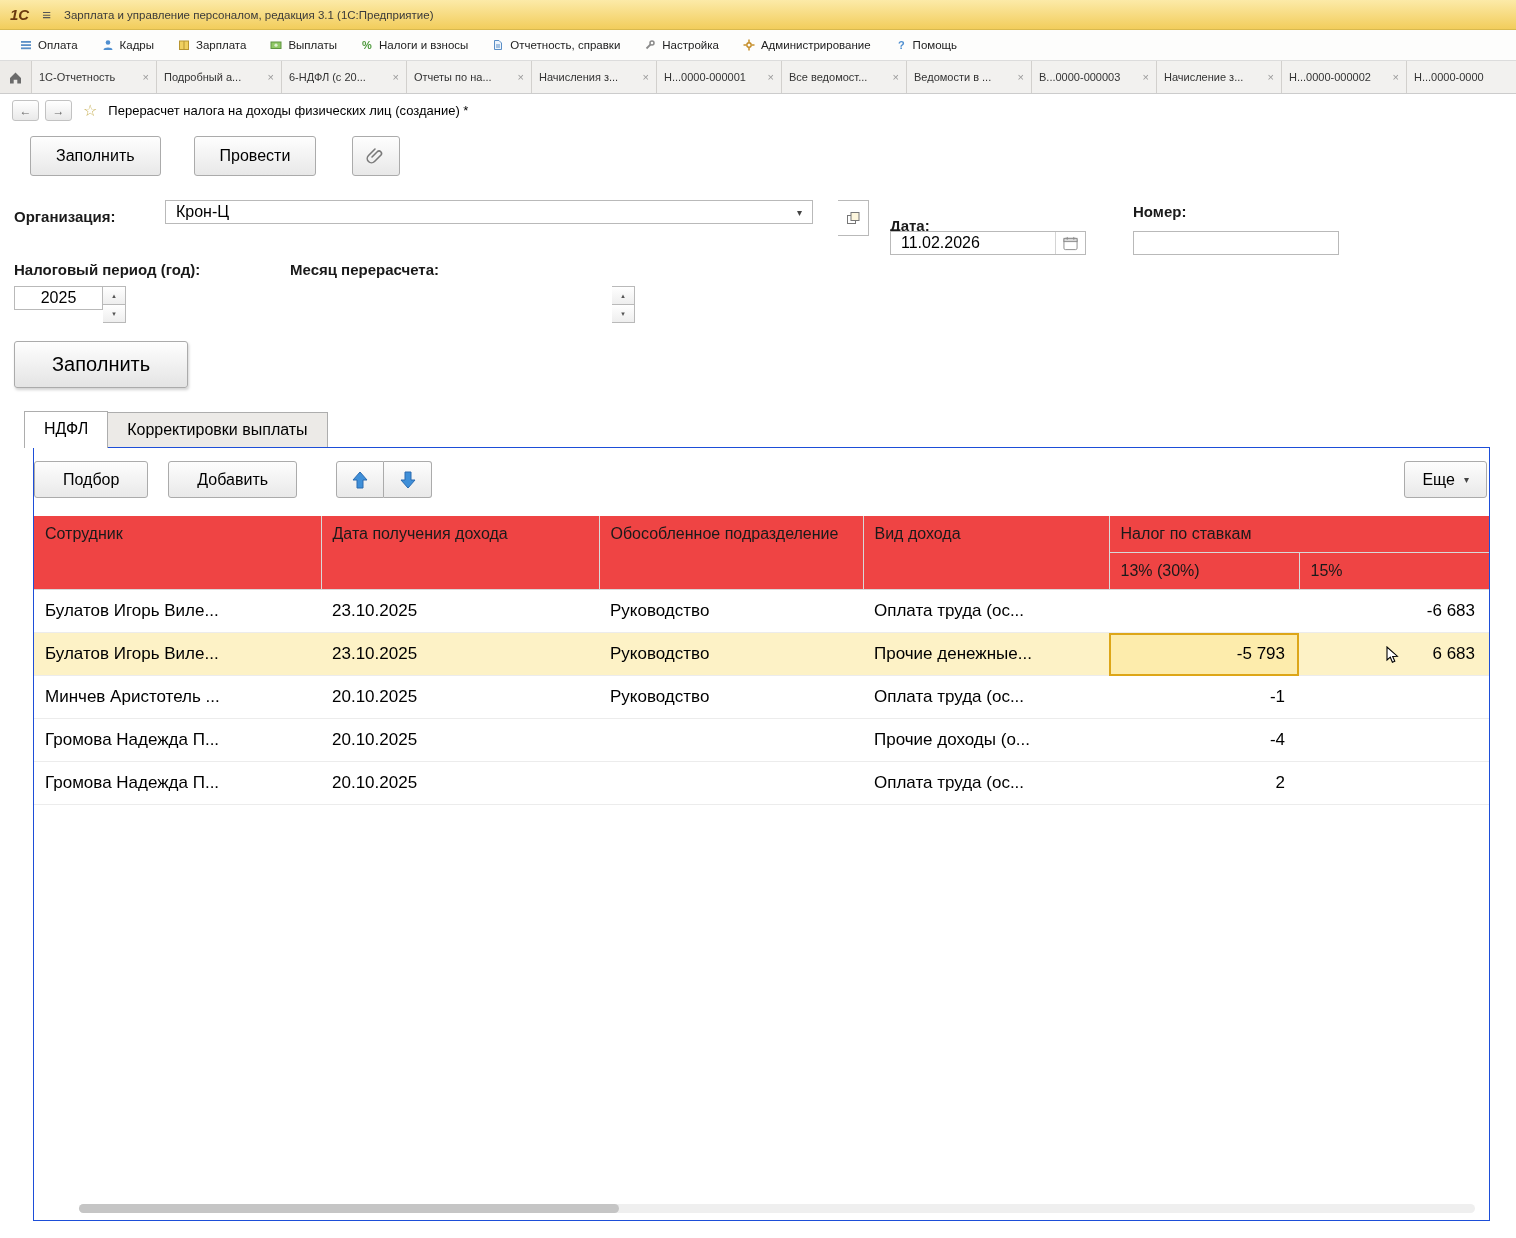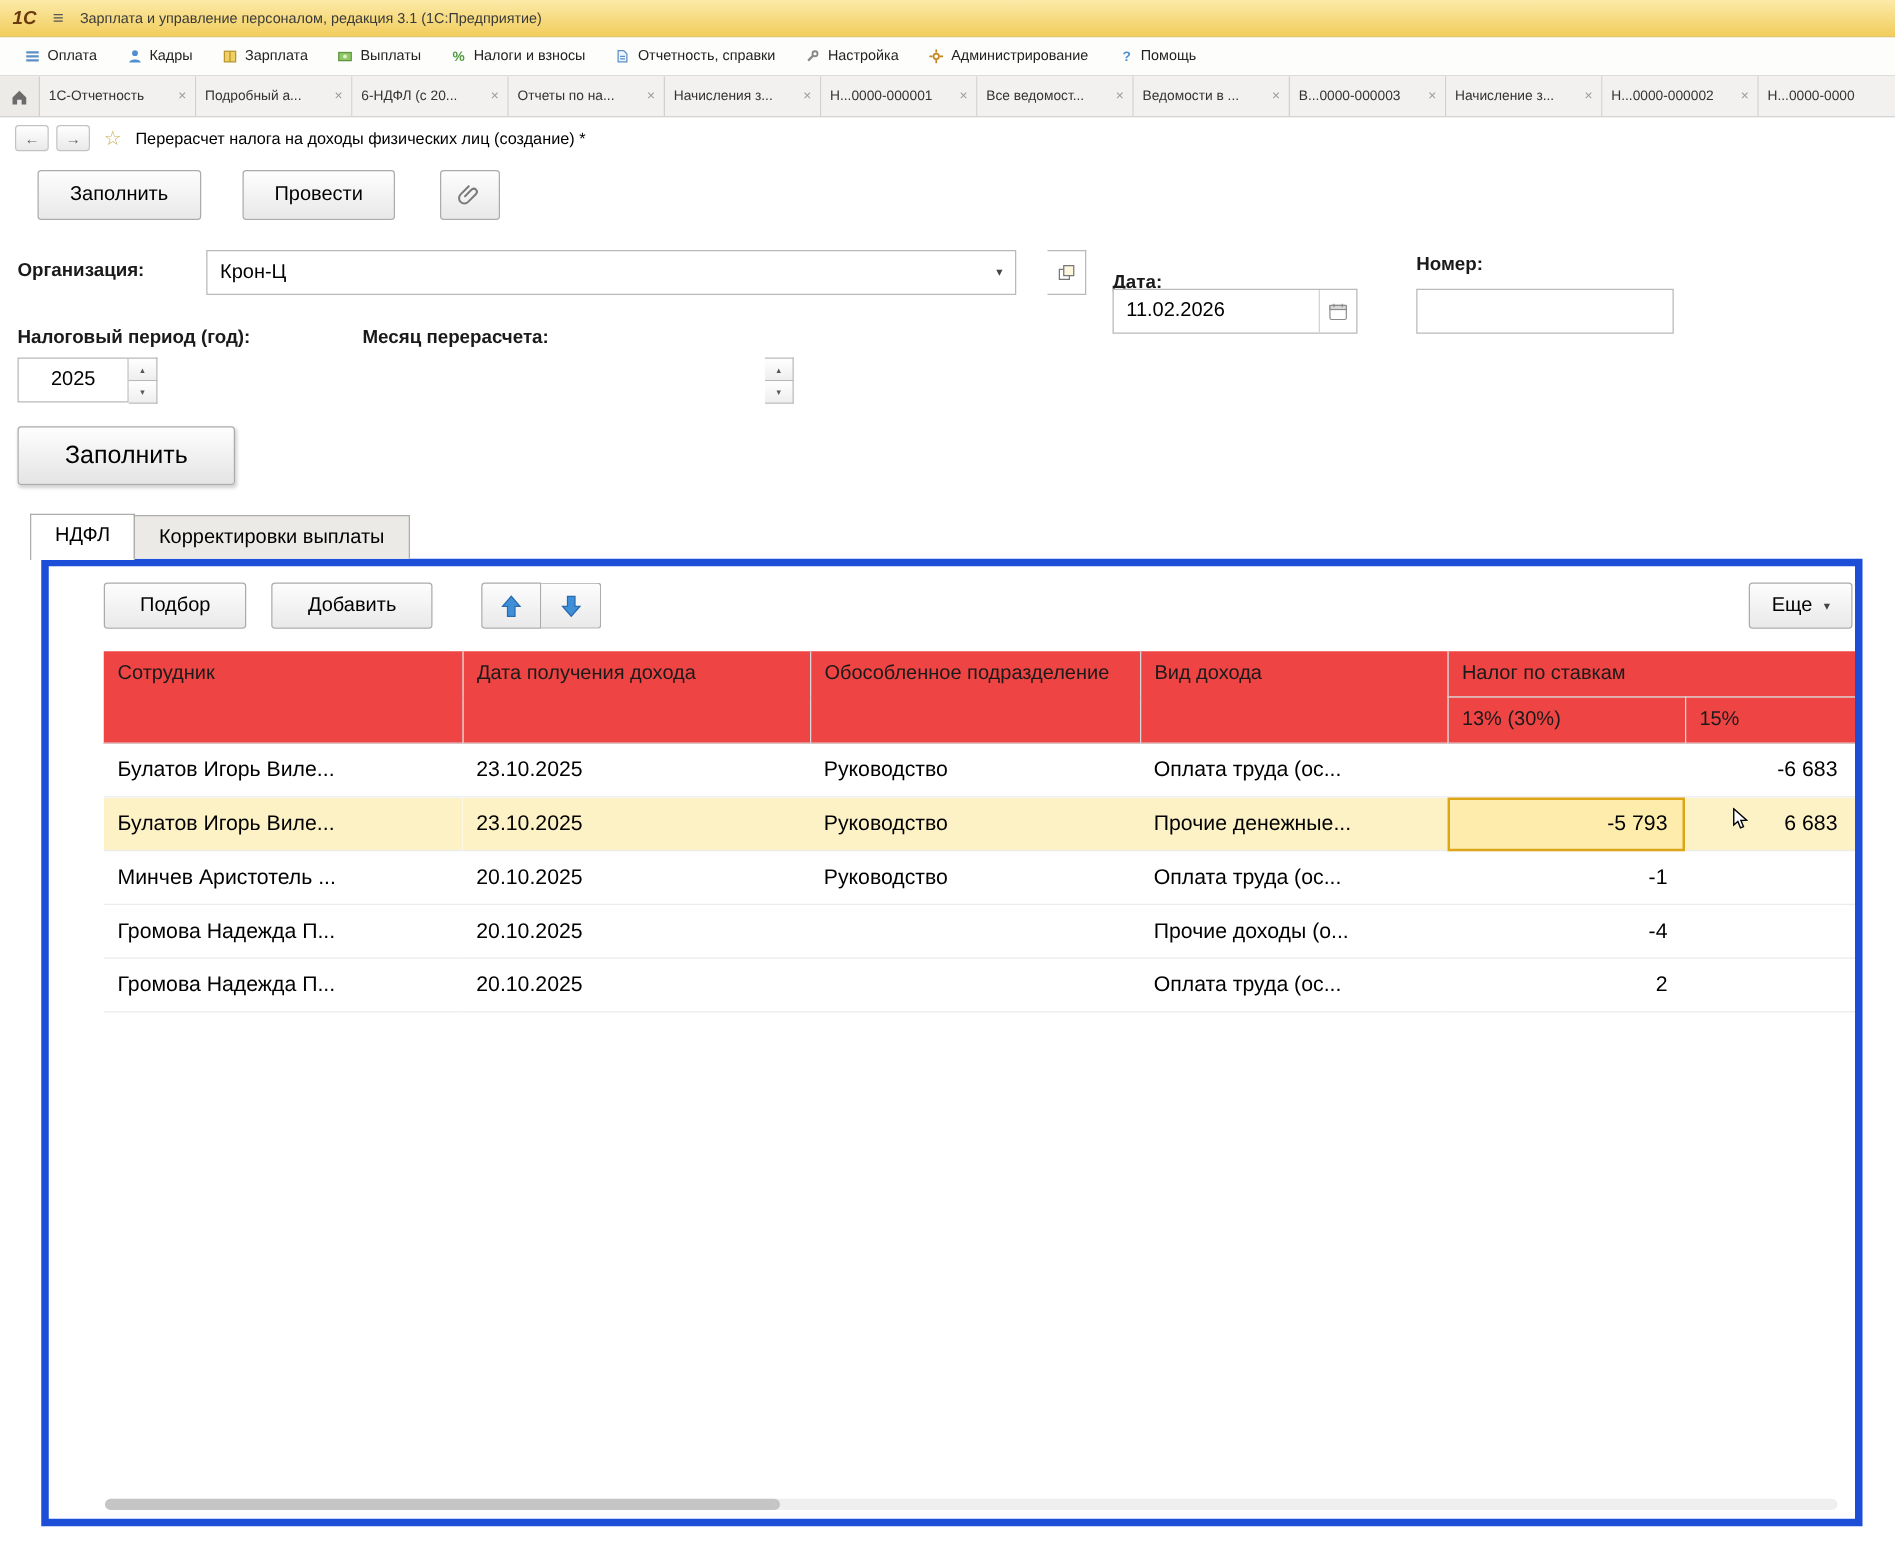--- a/index.html
+++ b/index.html
@@ -39,41 +39,41 @@
     background:linear-gradient(#fefefe,#e8e8e8); font-size:16px;
     display:inline-flex; align-items:center; justify-content:center; padding:0 25px; cursor:default; }
   .btn-primary { background:linear-gradient(#ffdf66,#fbc62f); border:1px solid #caa20e;
     box-shadow:0 0 0 1px #f2cf4a; font-weight:bold; }
   .btn-save { margin-left:18px; }
   .btn-post { margin-left:33px; }
   .btn-clip { width:48px; padding:0; margin-left:36px; }
   
   .form { position:relative; height:228px; }
   .flabel { position:absolute; font-size:15px; color:#1a1a1a;font-weight:bold; }
-  .inp { position:absolute; border:1px solid #b9b9b9; background:#fff; height:36px;
+  .inp { position:absolute; border:1px solid #b9b9b9; background:#fff; height:24px;
     display:flex; align-items:center; font-size:16px; padding:0 10px; }
   .combo-caret { margin-left:auto; color:#444; font-size:10px; padding-left:8px; }
   .in-btn { margin-left:auto; align-self:stretch; width:30px; display:flex; align-items:center;
     justify-content:center; border-left:1px solid #d4d4d4; margin-right:-10px; }
   .sq-btn { position:absolute; width:31px; height:36px; border:1px solid #b9b9b9; border-left:none;
     display:flex; align-items:center; justify-content:center; background:#fff; }
   .spinner { position:absolute; width:23px; height:37px; display:flex; flex-direction:column; }
   .spin-b { flex:1; border:1px solid #b9b9b9; border-left:none; display:flex; align-items:center;
     justify-content:center; font-size:7px; color:#555; background:linear-gradient(#fff,#eee); }
   .spin-b + .spin-b { border-top:none; }
   .fill-btn { position:absolute; left:14px; top:160px; height:47px; padding:0 37px; font-size:20px;
     border:1px solid #ababab; border-radius:3px; background:linear-gradient(#fefefe,#e4e4e4);
     box-shadow:1px 2px 3px rgba(0,0,0,.18); display:flex; align-items:center; }
   
   .doc-tabs { display:flex; align-items:flex-end; height:38px; padding-left:24px; position:relative; z-index:2; }
   .doc-tab { border:1px solid #adadad; border-bottom:none; background:#eceae7; font-size:16px;
     padding:8px 19px; }
   .doc-tab.active { background:#fff; margin-bottom:-1px; padding-bottom:10px; }
   .doc-tab.inactive { margin-left:-1px; }
-  .panel { margin:0 26px 0 33px; border:6px solid #1d4ed8; height:774px; position:relative; background:#fff;padding-left:44px; }
+  .panel { margin:0 26px 0 33px; border:1px solid #1d4ed8; height:774px; position:relative; background:#fff; }
   .ttoolbar { display:flex; align-items:center; margin-top:13px; padding-right:2px; }
   .tb-btn { height:37px; border:1px solid #ababab; border-radius:3px;
     background:linear-gradient(#fdfdfd,#e9e9e9); font-size:16px; padding:0 28px;
     display:inline-flex; align-items:center; }
   .tb-add { margin-left:20px; }
   .arrow-btn { width:48px; height:37px; display:flex; align-items:center; justify-content:center;
     border:1px solid #ababab; background:linear-gradient(#fdfdfd,#e9e9e9); }
   .arrow-up { margin-left:39px; border-radius:3px 0 0 3px; }
   .arrow-down { border-left:none; border-radius:0 3px 3px 0; }
   .more-btn { margin-left:auto; padding:0 17px; gap:9px; }

